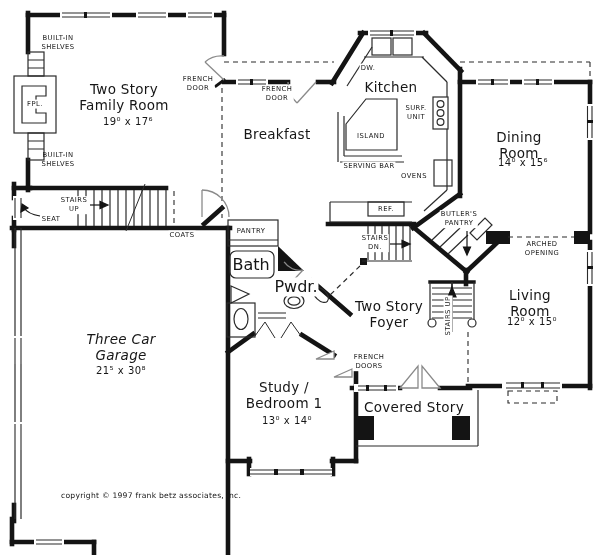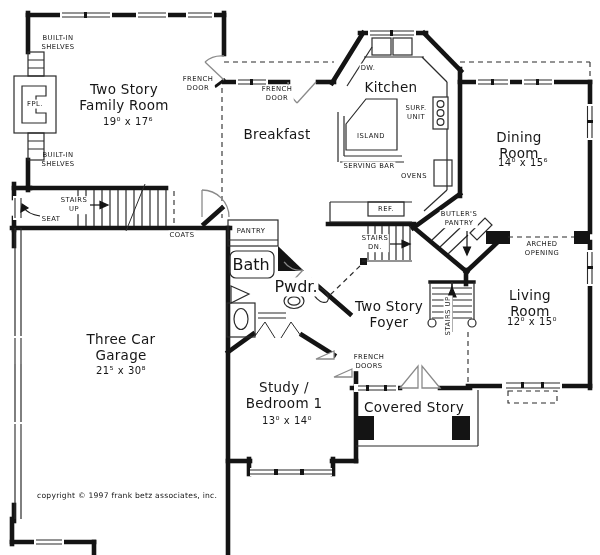--- a/index.html
+++ b/index.html
@@ -7,21 +7,21 @@
         font-family:"DejaVu Sans",sans-serif;color:#111;}
   .plan svg{position:absolute;left:0;top:0;}
   .lbl{position:absolute;transform:translate(-50%,-50%);white-space:pre-line;
        text-align:center;color:#161616;line-height:1.2;}
   .room{font-size:13.5px;letter-spacing:.3px;}
   .dims{font-size:10px;letter-spacing:.5px;}
   .med{font-size:16px;}
   .small{font-size:6.8px;letter-spacing:.45px;line-height:1.3;}
   .bg{background:#fff;padding:0 1px;}
   .vert{transform:translate(-50%,-50%) rotate(-90deg);}
-  .copyright{font-size:7.6px;letter-spacing:.25px;white-space:nowrap;transform:translate(0,-50%);}
+  .copyright{font-size:7.6px;letter-spacing:.25px;white-space:nowrap;transform:translate(0,-50%);margin-left:24px;}
 </style>
 </head>
 <body>
 
 <div class="plan">
 
 <svg width="600" height="555" viewBox="0 0 600 555">
 
   <g stroke="#141414" stroke-width="4.6" fill="none" stroke-linecap="square">
 
@@ -328,17 +328,17 @@
   <div class="lbl small vert bg" style="left:448px;top:316px;">STAIRS UP</div>
   <div class="lbl small bg" style="left:542px;top:249px;">ARCHED OPENING</div>
   <div class="lbl room" style="left:530px;top:303px;">Living Room</div>
   <div class="lbl dims" style="left:532px;top:322px;">12⁰ x 15⁰</div>
   <div class="lbl small bg" style="left:369px;top:362px;">FRENCH
 DOORS</div>
   <div class="lbl room" style="left:284px;top:395px;">Study /
 Bedroom 1</div>
   <div class="lbl dims" style="left:287px;top:421px;">13⁰ x 14⁰</div>
   <div class="lbl room" style="left:414px;top:407px;">Covered Story</div>
-  <div class="lbl room" style="left:121px;top:347px;">Three Car
+  <div class="lbl room" style="left:121px;top:347px;font-style:italic;">Three Car
 Garage</div>
   <div class="lbl dims" style="left:121px;top:371px;text-align:right;">21⁵ x 30⁸</div>
   <div class="lbl copyright" style="left:37px;top:496px;">copyright © 1997 frank betz associates, inc.</div>
 </div>
 
 </body></html>

